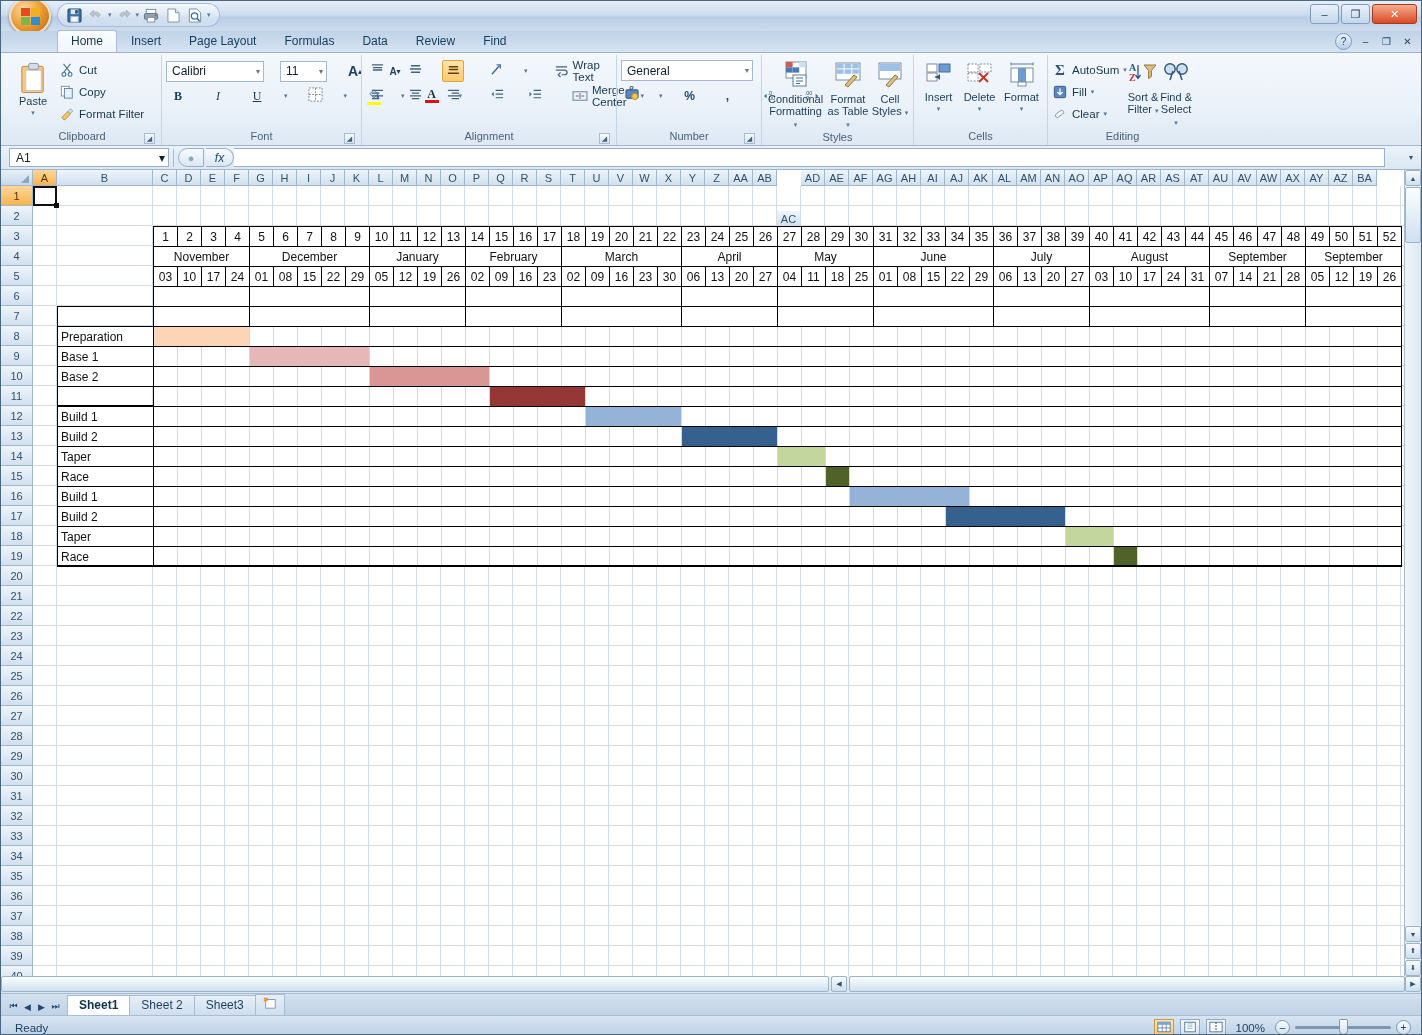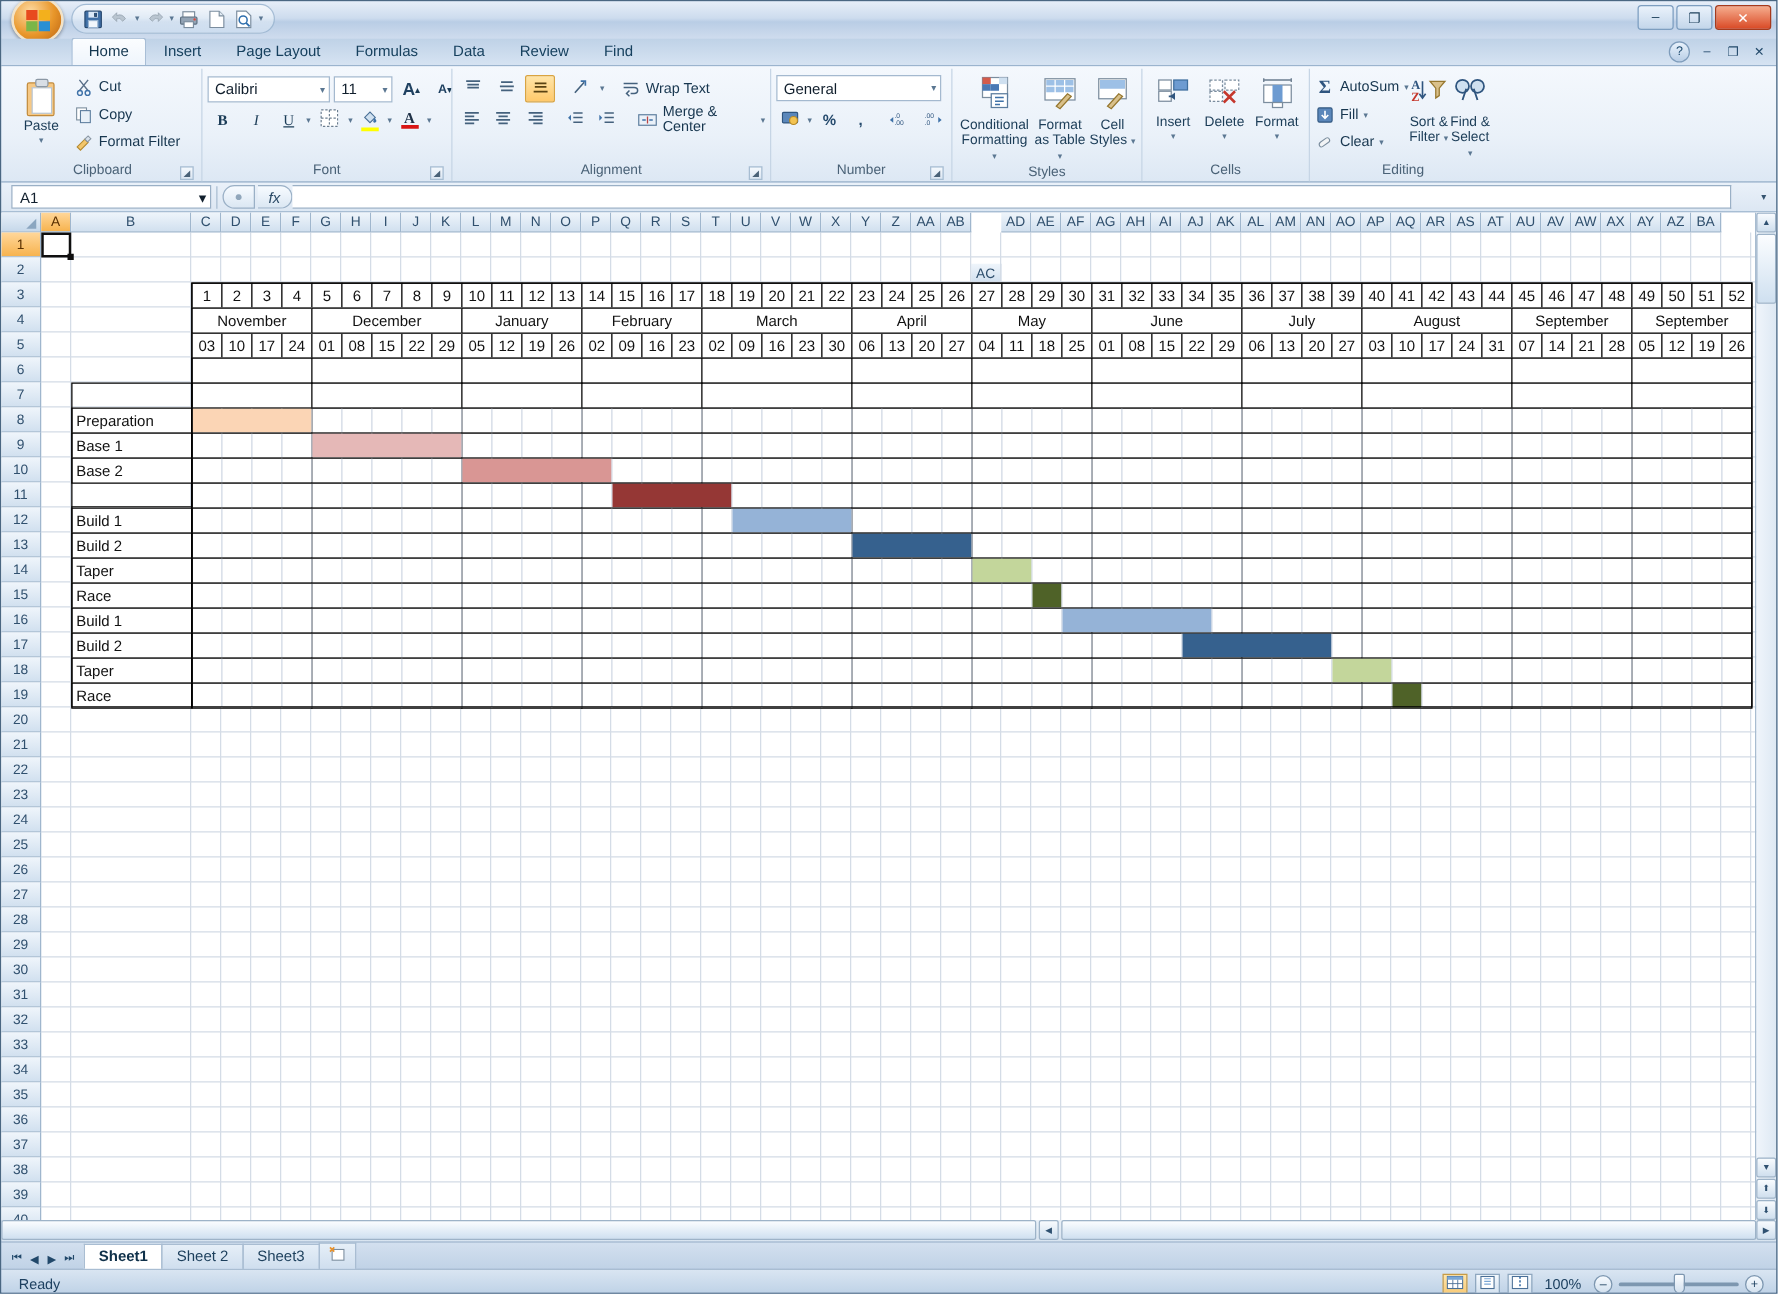--- a/index.html
+++ b/index.html
@@ -112,21 +112,21 @@
     display:flex; align-items:center; justify-content:space-between;
     border: 1px solid #a4b9cf; background:#fff; height: 21px; padding: 0 3px 0 5px;
     font-size: 12px; color: #101e2c;
   }
   .combo .car { font-size: 8px; color:#5b7792; padding-left:4px;}
   .ctl {
     height: 22px; min-width: 22px; display:flex; align-items:center; justify-content:center;
     border: 1px solid transparent; font-size: 12px; color:#1b3c57; cursor: default;
   }
   .ctl.on { background: linear-gradient(to bottom,#ffe5a8,#ffc96b); border-color:#d9a441; border-radius:2px;}
-  .fontrow { display:flex; gap:3px; align-items:center; }
+  .fontrow { display:flex; gap:16px; align-items:center; }
   .arrowmini { font-size: 7px; color:#5b7792; }
 
   
   .formulabar {
     height: 24px; display:flex; align-items:center; gap: 0;
     background: linear-gradient(to bottom,#eaf1f9,#dce7f3);
     border-bottom: 1px solid #9fb6cd; padding: 0 2px;
   }
   .namebox {
     width: 160px; height: 19px; background:#fff; border:1px solid #9ab0c6;

